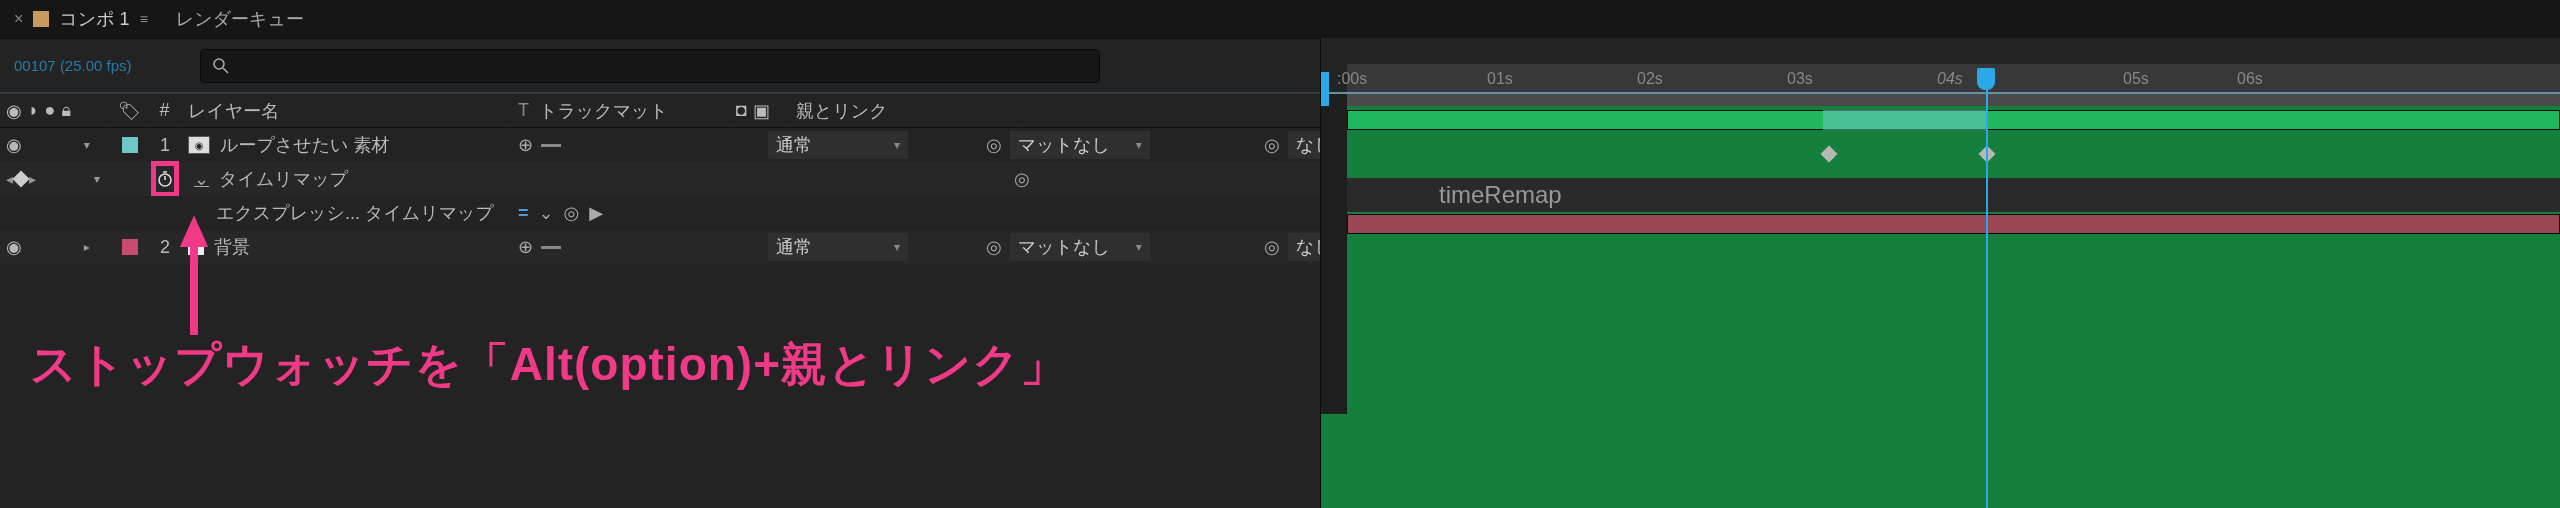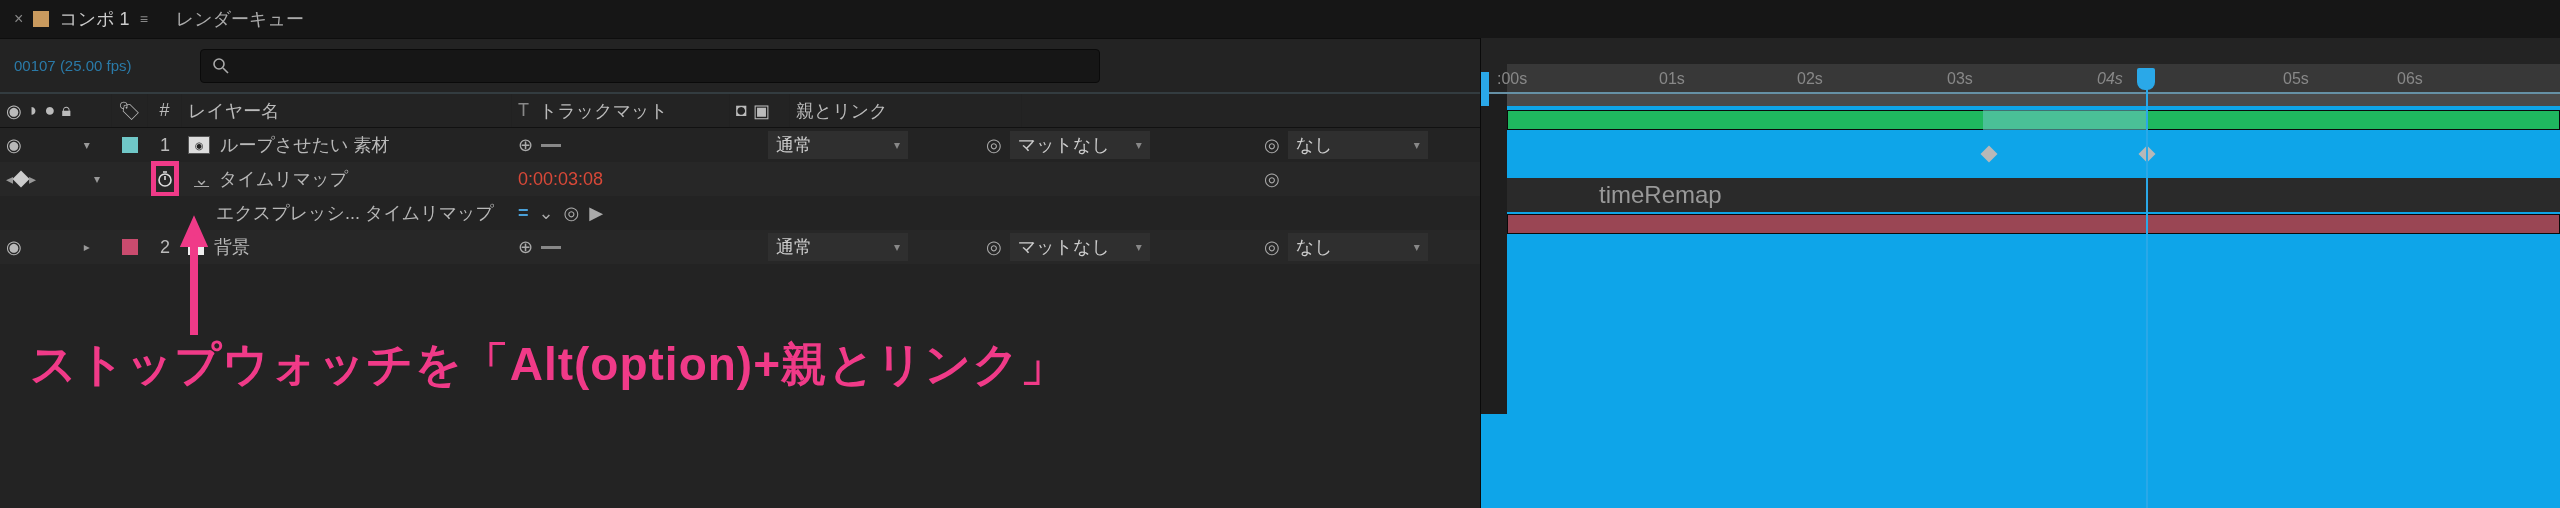--- a/index.html
+++ b/index.html
@@ -51,21 +51,21 @@
   .swatch { width:20px; height:3px; }
   .tw-twirl { color:#999; font-size:12px; width:12px; display:inline-block; }
   
   .stopwatch-box { width:30px; height:30px; display:flex; align-items:center; justify-content:center; }
   .marked { outline:5px solid #f03a88; outline-offset:-2px; }
   
   .arrow-ann { position:absolute; left:184px; top:225px; width:20px; height:100px; }
   .arrow-ann svg { overflow:visible; }
   .ann-text { position:absolute; left:30px; top:334px; color:#f03a88; font-size:46px; font-weight:600; letter-spacing:1px; }
   
-  .timeline { position:absolute; top:38px; right:0; width:1080px; height:470px; border-left:1px solid #0a0a0a; background:#0ea5e9; }
+  .timeline { position:absolute; top:38px; right:0; width:1240px; height:470px; border-left:1px solid #0a0a0a; background:#15803d; }
   .ruler { height:56px; border-bottom:2px solid #89c9e8aa; display:flex; align-items:flex-end; position:relative; background:#232323; }
   .ruler-inner { position:absolute; bottom:0; left:26px; right:0; height:28px; background:#383838; display:flex; align-items:center; }
   .tick { position:absolute; bottom:4px; color:#888; font-size:16px; transform:translateX(-10px); }
   .workarea { position:absolute; top:56px; left:26px; right:0; height:12px; background:#4a4a4a; }
   .workarea::before { content:""; position:absolute; left:-26px; top:-22px; width:8px; height:34px; background:#2aa8e8; }
   .layer1bar-wrap { position:absolute; top:72px; left:26px; right:0; height:30px; }
   .layer1bar { position:absolute; left:0; width:100%; height:20px; background:linear-gradient(#1fb85f,#1fb85f); border:1px solid #0a0a0a; }
   .layer1-sel { position:absolute; left:476px; width:164px; height:20px; background:#6fc7c78a; }
   .tr-row-tl { position:absolute; top:106px; left:26px; right:0; height:34px; }
   .keyf { position:absolute; top:4px; width:12px; height:12px; background:#b8b8b8; transform:rotate(45deg); }
@@ -236,23 +236,20 @@
           <svg class="icon" style="stroke:#ddd">
               <circle cx="10" cy="11" r="6"></circle>
               <path d="M10 11V7M8 3h4"></path>
             </svg>
         </div>
       </div>
       <div class="c-name nm" style="padding-left:12px">
         <span style="color:#aaa;text-decoration:underline">⌄</span>
         <span>タイムリマップ</span>
       </div>
-      <div class="swcol">
-          <span class="red">0:00:03:08</span>
-        </div>
       <div class="modecol"></div>
       <div class="trkcol"></div>
       <div class="ppcolcell"></div>
       <div class="parentcol">
           <span class="spiral">◎</span>
         </div>
     </div>
 
     <div class="row even">
       <div style="width:112px"></div>
@@ -319,21 +316,21 @@
     <svg width="20" height="110">
         <path d="M10 110 V12 M10 0 L2 18 L18 18 Z" stroke="#f03a88" stroke-width="8" fill="#f03a88"></path>
       </svg>
   </div>
   <div class="ann-text">ストップウォッチを「Alt(option)+親とリンク」</div>
 
   <div class="timeline">
     <div class="ruler">
       <div class="ruler-inner"></div>
     <span class="tick" style="left: 26px;">:00s</span>
-        <span class="tick" style="left: 188px; margin-top: 36px;">01s</span>
+        <span class="tick" style="left: 176px; margin-top: 36px;">01s</span>
         <span class="tick" style="left: 326px;">02s</span>
         <span class="tick" style="left: 476px;">03s</span>
         <span class="tick" style="left: 626px; font-style: italic;">04s</span>
         <span class="tick" style="left: 812px;">05s</span>
         <span class="tick" style="left: 926px;">06s</span>
       </div>
     <div class="indic"></div>
     <div class="workarea"></div>
     <div class="layer1bar-wrap">
       <div class="layer1bar"></div>

